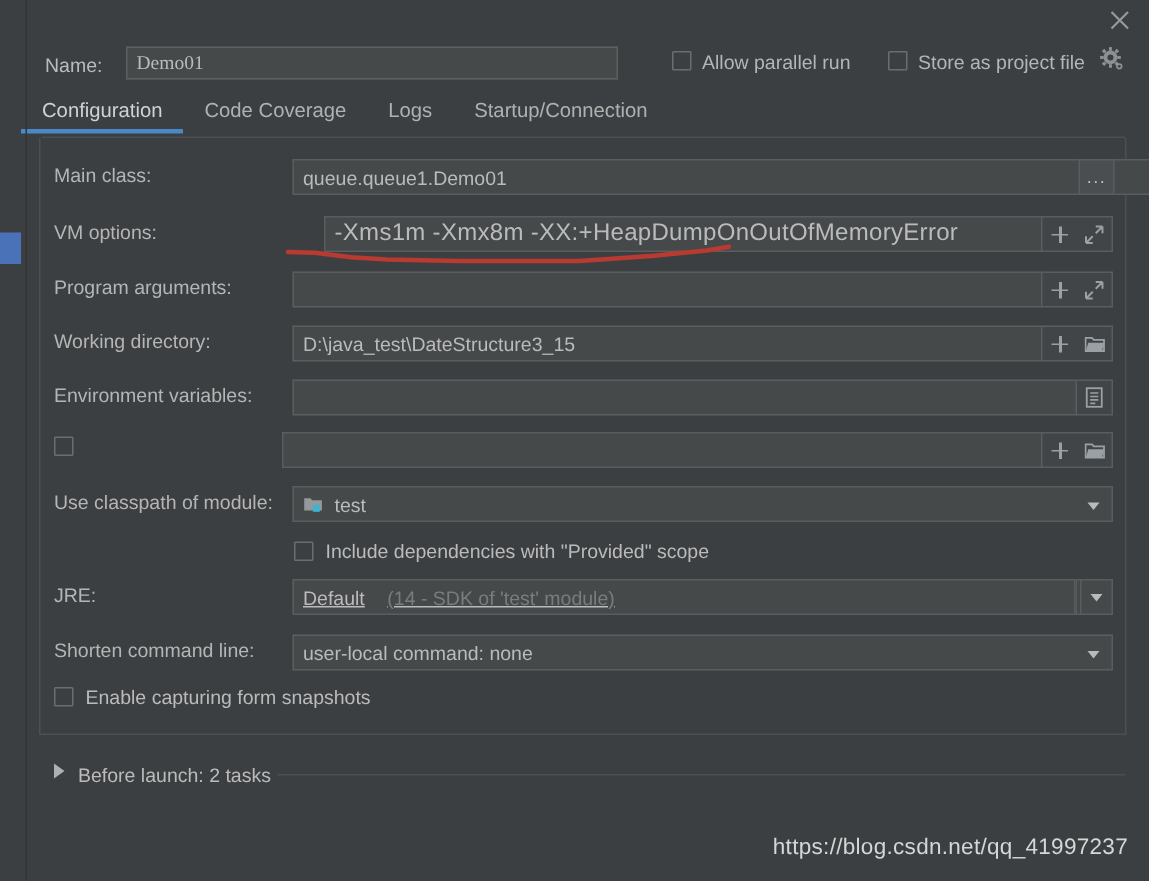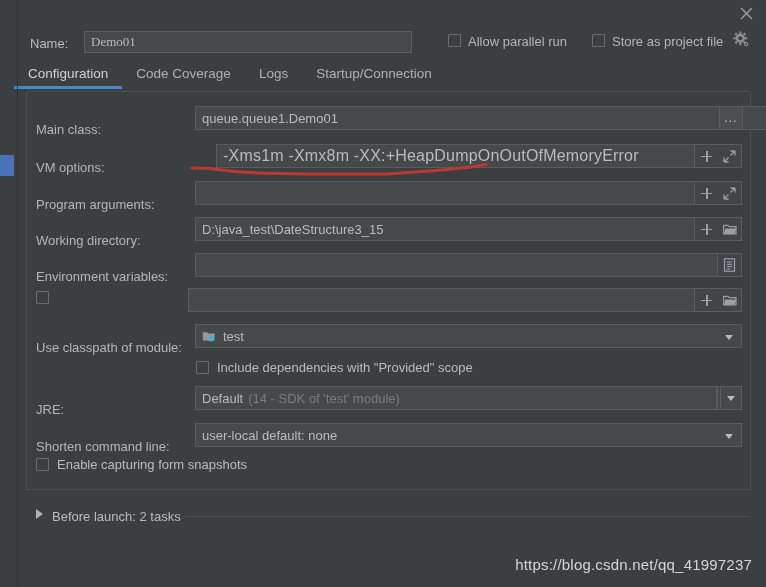--- a/index.html
+++ b/index.html
@@ -140,21 +140,21 @@
 
   
   .row {
     position: absolute;
     left: 0;
     height: 24px;
   }
   .row-label {
     position: absolute;
     left: 36px;
-    top: 16px;
+    top: 3px;
     color: #b5b5b5;
     white-space: nowrap;
   }
   .field {
     position: absolute;
     background: #45494a;
     border: 1px solid #5a5d5e;
     box-sizing: border-box;
     height: 24px;
     color: #bbbbbb;
@@ -458,39 +458,39 @@
   </div>
 </div>
 
 <div class="inline-check" style="left:196px; top:360px;">
   <span class="cbox"></span>
   <span>Include dependencies with "Provided" scope</span>
 </div>
 
 <div class="row" style="top:386px">
   <div class="row-label">JRE:</div>
-  <div class="field" style="left:195px; width:522px;">
+  <div class="field" style="left:195px; width:522px;text-decoration:underline;">
     <span>Default</span>
-    <span class="muted" style="margin-left:5px;">(14 - SDK of 'test' module)</span>
+    <span class="muted" style="margin-left:15px;">(14 - SDK of 'test' module)</span>
   </div>
   <div class="dd-arrow" style="left:717px; width:24px; border-right:none;">
     <svg width="14" height="13" viewBox="0 0 14 13">
       <path d="M0.7 2.3 L5 2.3 L6.2 3.6 L13 3.6 L13 11 L0.7 11 Z" fill="none" stroke="#9aa0a3" stroke-width="1.2"></path>
       <path d="M2.5 5.5 L13.3 5.5 L11.6 11 L0.9 11 Z" fill="#9aa0a3"></path>
     </svg>
   </div>
   <div class="dd-arrow" style="left:720px;">
     <span class="caret-down"></span>
   </div>
 </div>
 
 <div class="row" style="top:423px">
   <div class="row-label">Shorten command line:</div>
   <div class="field" style="left:195px; width:547px;">
-    <span>user-local default: none</span>
+    <span>user-local command: none</span>
     <span class="inline-caret"></span>
   </div>
 </div>
 
 <div class="inline-check" style="left:36px; top:457px;">
   <span class="cbox"></span>
   <span>Enable capturing form snapshots</span>
 </div>
 
 <div id="before-launch">

